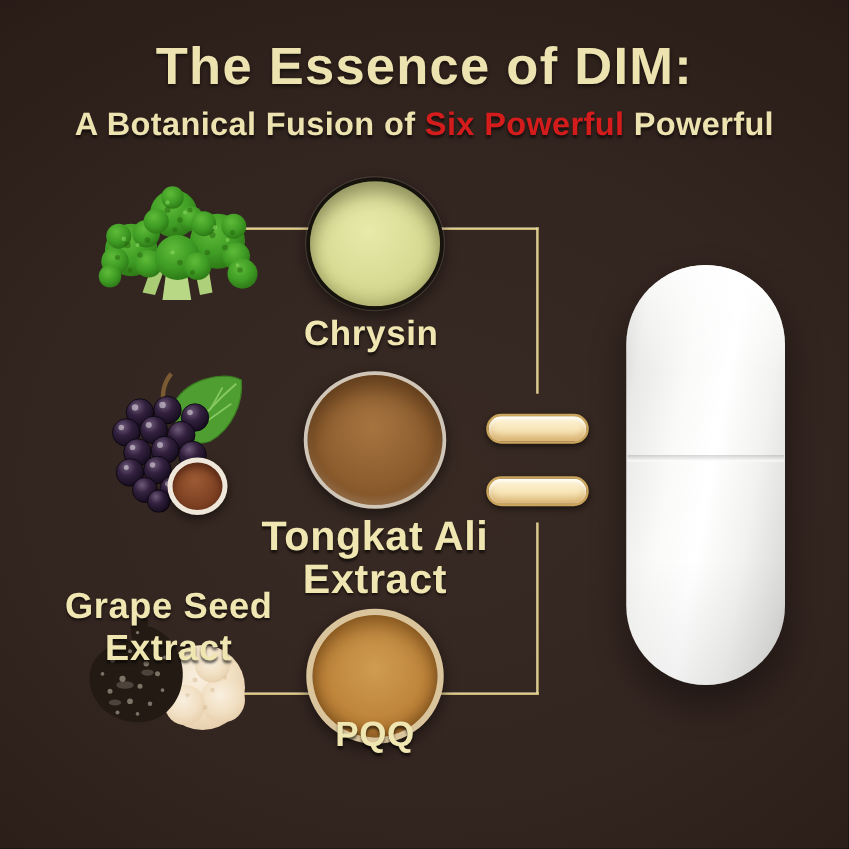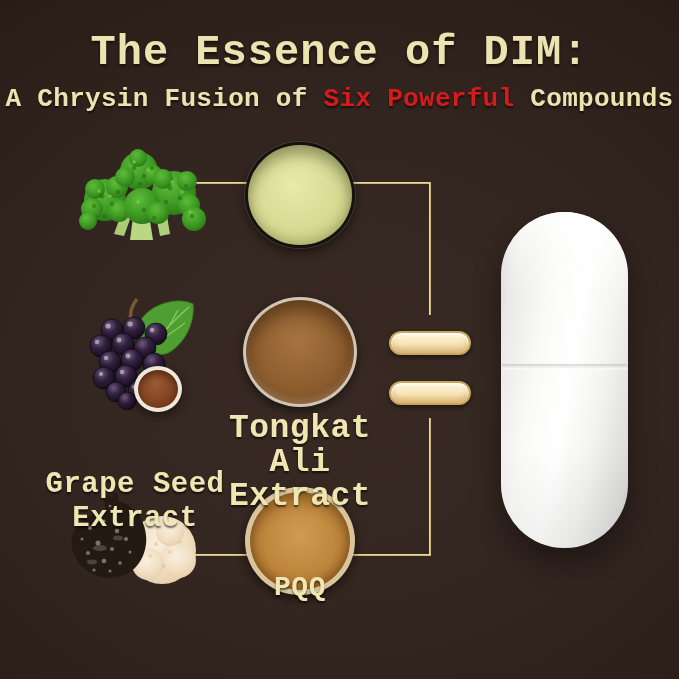--- a/index.html
+++ b/index.html
@@ -1,19 +1,19 @@
 <!DOCTYPE html>
 <html><head>
 <meta charset="utf-8">
 <style>
   html,body{margin:0;padding:0;background:#111;}
   #canvas{
     position:relative;width:679px;height:679px;overflow:hidden;
     background:radial-gradient(ellipse 115% 95% at 50% 56%, #382a23 0%, #332520 38%, #2b1d18 68%, #221511 88%, #1d100d 100%);
-    font-family:Liberation Mono, monospace;
+    font-family:Liberation Sans, sans-serif;
   }
   
   .title{
     position:absolute;left:0;top:29px;width:679px;text-align:center;
     font-size:42px;font-weight:700;color:#ece3b0;letter-spacing:1px;
     text-shadow:0 2px 3px rgba(0,0,0,.55);
   }
   .subtitle{
     position:absolute;left:0;top:84px;width:679px;text-align:center;
     font-size:26px;font-weight:700;color:#ece3b0;letter-spacing:.3px;
@@ -93,21 +93,21 @@
   #lbl-tongkat{left:200px;top:412px;width:200px;font-size:33px;}
   #lbl-maca{left:54px;top:599px;width:160px;}
   #lbl-pqq{left:220px;top:571px;width:160px;}
 </style>
 </head>
 <body>
 
 <div id="canvas">
 
   <div class="title">The Essence of DIM:</div>
-  <div class="subtitle"><span>A Chrysin Fusion of </span><span class="red">Six Powerful</span><span> Compounds</span></div>
+  <div class="subtitle"><span>A Botanical Fusion of </span><span class="red">Six Powerful</span><span> Powerful</span></div>
 
   <div class="line" id="line-top-h"></div>
   <div class="line v" id="line-top-v"></div>
   <div class="line v" id="line-bot-v"></div>
   <div class="line" id="line-bot-h"></div>
 
   <svg class="art" id="art-broccoli" width="140" height="98" viewBox="0 0 140 98">
     <defs>
       <radialGradient id="flor" cx="40%" cy="32%" r="75%">
         <stop offset="0%" stop-color="#5ebb39"></stop>
@@ -267,19 +267,20 @@
 
   <div class="bowl" id="jar-pqq"></div>
 
   <div class="tablet" id="tablet-1"></div>
   <div class="tablet" id="tablet-2"></div>
 
   <div class="capsule">
     <div class="seam"></div>
   </div>
 
+  <div class="lbl" id="lbl-chrysin">Chrysin</div>
   <div class="lbl" id="lbl-grapeseed">Grape Seed
 Extract</div>
   <div class="lbl" id="lbl-tongkat">Tongkat Ali
 Extract</div>
   <div class="lbl" id="lbl-pqq">PQQ</div>
 
 </div>
 
 </body></html>

